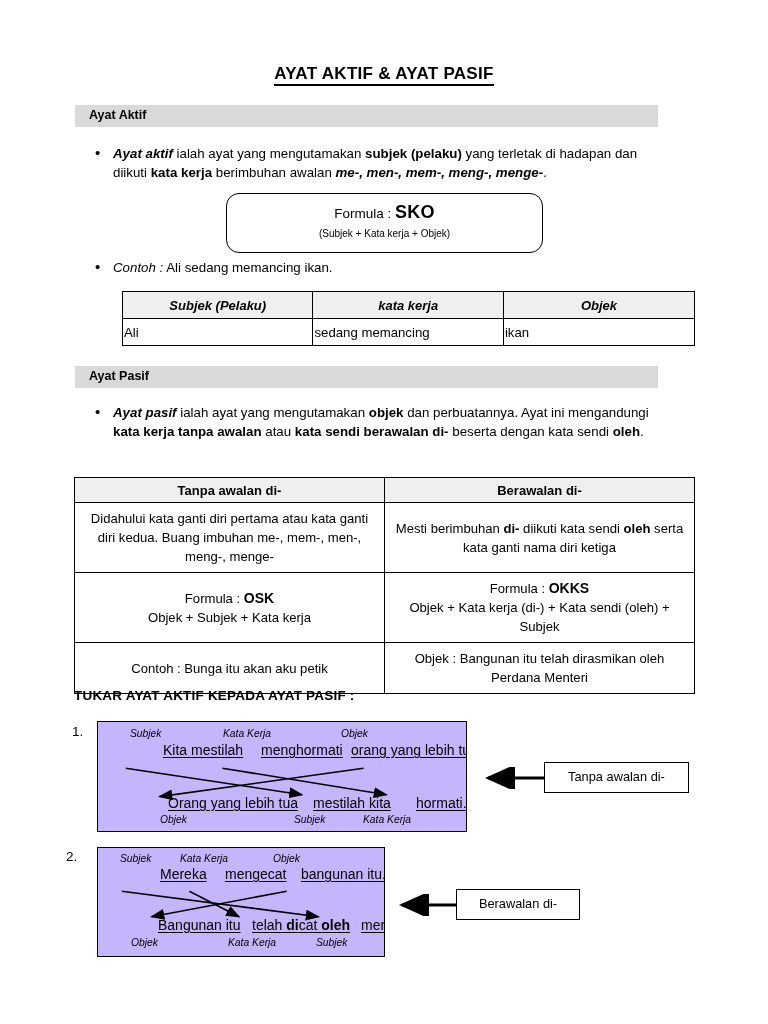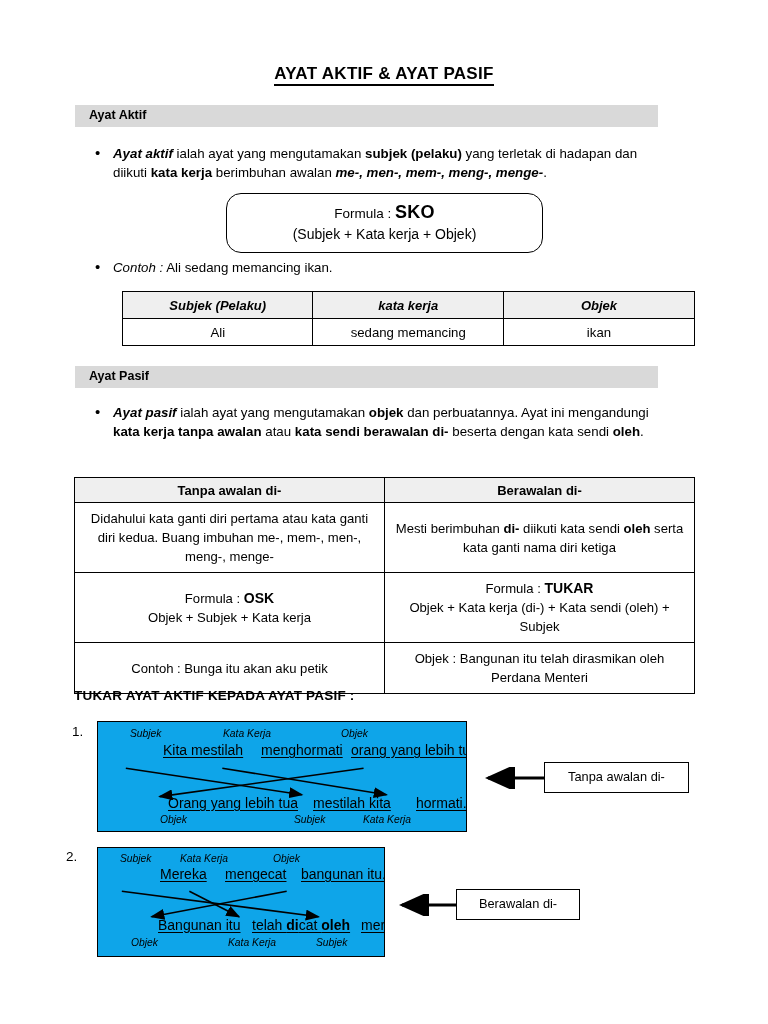--- a/index.html
+++ b/index.html
@@ -86,25 +86,24 @@
     box-sizing: border-box;
     text-align: center;
     background: #fff;
   }
   #formula-sko {
     top: 193px;
     left: 226px;
     width: 317px;
     height: 60px;
     padding-top: 8px;
-    border-radius: 15px;
   }
   .formula-line1 { font-size: 13.5px; line-height: 20px; }
   .formula-line1 .big { font-size: 18px; font-weight: bold; letter-spacing: 0.2px; }
-  .formula-line2 { font-size: 14px; line-height: 20px; }
+  .formula-line2 { font-size: 10px; line-height: 20px; }
 
   
   table.doc-table {
     position: absolute;
     border-collapse: collapse;
     box-sizing: border-box;
   }
   table.doc-table td, table.doc-table th {
     border: 1.3px solid #000;
     box-sizing: border-box;
@@ -120,21 +119,21 @@
     background: #efefef;
     height: 27px;
     font-size: 13px;
     font-weight: bold;
     font-style: italic;
     text-align: center;
   }
   #table-aktif td {
     height: 27px;
     font-size: 13.2px;
-    text-align: center;
+    text-align: left;
     font-weight: normal;
   }
 
   
   #table-pasif {
     top: 477px;
     left: 74px;
     width: 621px;
   }
   #table-pasif th {
@@ -167,21 +166,21 @@
   .diagram-number {
     position: absolute;
     font-size: 13.5px;
   }
   #num-1 { top: 724px; left: 72px; }
   #num-2 { top: 849px; left: 66px; }
 
   .diagram-box {
     position: absolute;
     border: 1.5px solid #000;
-    background: #0ea5e9;
+    background: #c4b5fd;
     box-sizing: border-box;
     overflow: hidden;
   }
   #diagram-1 { top: 721px; left: 97px; width: 370px; height: 111px; }
   #diagram-2 { top: 847px; left: 97px; width: 288px; height: 110px; }
 
   .dg-svg { position: absolute; inset: 0; width: 100%; height: 100%; }
 
   .dg-label {
     position: absolute;
@@ -280,21 +279,21 @@
       <tr>
         <td>Didahului kata ganti diri pertama atau kata ganti diri kedua. Buang imbuhan me-, mem-, men-, meng-, menge-</td>
         <td><span>Mesti berimbuhan </span><span class="bb">di-</span><span> diikuti kata sendi </span><span class="bb">oleh</span><span> serta kata ganti nama diri ketiga</span></td>
       </tr>
       <tr>
         <td>
           <div><span>Formula : </span><span class="f-big">OSK</span></div>
           <div>Objek + Subjek + Kata kerja</div>
         </td>
         <td>
-          <div><span>Formula : </span><span class="f-big">TUKAR</span></div>
+          <div><span>Formula : </span><span class="f-big">OKKS</span></div>
           <div>Objek + Kata kerja (di-) + Kata sendi (oleh) + Subjek</div>
         </td>
       </tr>
       <tr>
         <td>Contoh : Bunga itu akan aku petik</td>
         <td>Objek : Bangunan itu telah dirasmikan oleh Perdana Menteri</td>
       </tr>
     </tbody>
   </table>
 

